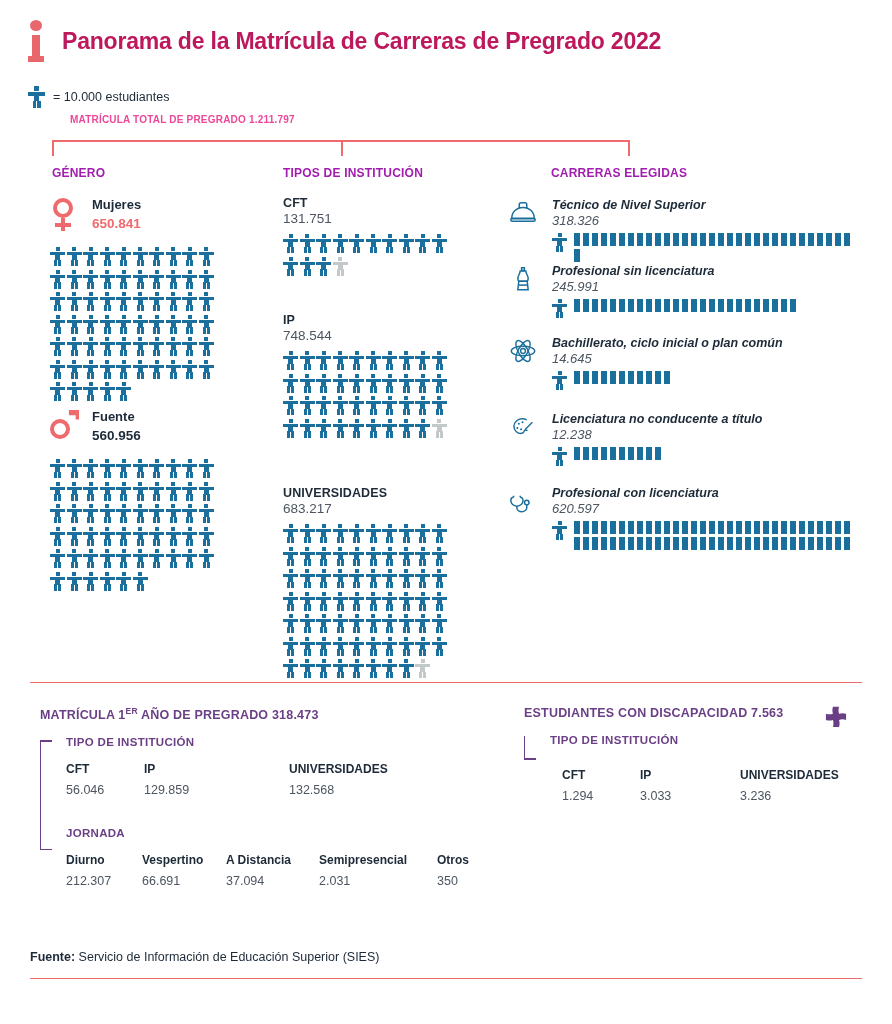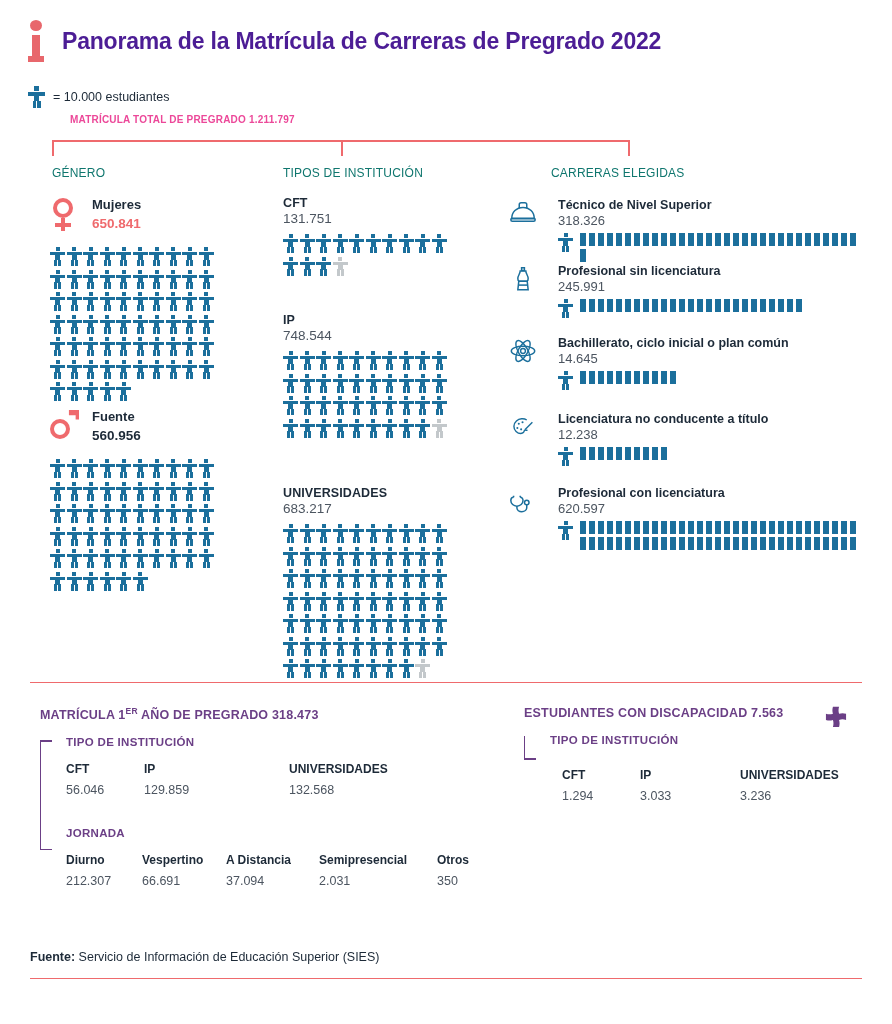--- a/index.html
+++ b/index.html
@@ -10,21 +10,21 @@
     overflow: hidden;
   }
   .page { position: relative; width: 892px; height: 1024px; background:#fff; }
 
   
   .header { position:absolute; left:28px; top:20px; display:flex; align-items:center; gap:18px; }
   .info-icon { width:16px; height:42px; position:relative; }
   .info-icon .dot { position:absolute; left:2px; top:0; width:12px; height:11px; border-radius:50%; background:#e8676c; }
   .info-icon .stem { position:absolute; left:0px; top:15px; width:16px; height:27px; background:#e8676c;
                      clip-path: polygon(25% 0, 75% 0, 75% 78%, 100% 78%, 100% 100%, 0 100%, 0 78%, 25% 78%); }
-  .title { font-size:23px; font-weight:bold; color:#4c1d95; letter-spacing:-0.2px; white-space:nowrap; }
+  .title { font-size:23px; font-weight:bold; color:#be185d; letter-spacing:-0.2px; white-space:nowrap; }
 
   
   .legend { position:absolute; left:28px; top:86px; display:flex; align-items:center; gap:8px; }
   .legend-text { font-size:12.5px; color:#1d2a38; }
 
   
   .person { display:inline-block; position:relative; width:15px; height:19px; flex:0 0 auto; }
   .person .p-head { position:absolute; left:5.5px; top:0; width:4px; height:4px; background:var(--pc,#1b6f9c); }
   .person .p-arms { position:absolute; left:0; top:5px; width:15px; height:3.4px; background:var(--pc,#1b6f9c); }
   .person .p-body { position:absolute; left:5px; top:5px; width:5px; height:8px; background:var(--pc,#1b6f9c); }
@@ -41,21 +41,21 @@
   
   .total-label { position:absolute; left:70px; top:114px; font-size:10px; font-weight:bold;
                  color:#ec4899; letter-spacing:0.2px; }
   .bracket { position:absolute; left:52px; top:140px; width:578px; height:16px; }
   .bracket .hline { position:absolute; left:0; top:0; width:100%; height:1.6px; background:#ef6a6d; }
   .bracket .tick { position:absolute; top:0; width:1.6px; height:16px; background:#ef6a6d; }
   .bracket .t1 { left:0; }
   .bracket .t2 { left:50%; }
   .bracket .t3 { right:0; }
 
-  .col-head { position:absolute; top:166px; font-size:12px; font-weight:normal; color:#0f766e; letter-spacing:0.2px; }
+  .col-head { position:absolute; top:166px; font-size:12px; font-weight:bold; color:#a21caf; letter-spacing:0.2px; }
   .col-head.c1 { left:52px; }
   .col-head.c2 { left:283px; }
   .col-head.c3 { left:551px; }
 
   
   .gender-block { position:absolute; }
   .gender-block.women { left:50px; top:196px; }
   .gender-block.men   { left:50px; top:408px; }
   .gender-head { display:flex; align-items:center; gap:14px; }
   .sym { width:28px; height:34px; position:relative; flex:0 0 auto; }
@@ -72,21 +72,21 @@
   .pic-grid { display:flex; flex-wrap:wrap; width:170px; }
   .pic-grid .person { margin-right:1.5px; margin-bottom:3.5px; }
 
   
   .inst-block { position:absolute; left:283px; }
   .inst-title { font-size:12.5px; font-weight:bold; color:#1d2a38; letter-spacing:0.1px; }
   .inst-num { font-size:13.5px; color:#4c5560; margin-top:1px; margin-bottom:8px; }
   .pic-grid.inst { width:168px; }
 
   
-  .career { position:absolute; left:508px; display:flex; gap:20px; }
+  .career { position:absolute; left:508px; display:flex; gap:14px;font-style:italic; }
   .career-ico { width:30px; height:30px; flex:0 0 auto; color:#1b6f9c; }
   .career-ico svg { width:30px; height:30px; display:block; }
   .career-name { font-size:12.5px; font-weight:bold; color:#1d2a38; }
   .career-num  { font-size:13px; color:#4c5560; margin-top:1px; }
   .bars-wrap { display:flex; align-items:flex-start; gap:7px; margin-top:5px; }
   .bars { display:flex; flex-wrap:wrap; gap:3px; }
   .bars.w1 { width:278px; }
   .seg { width:6px; height:13px; background:#1b6f9c; }
 
   

